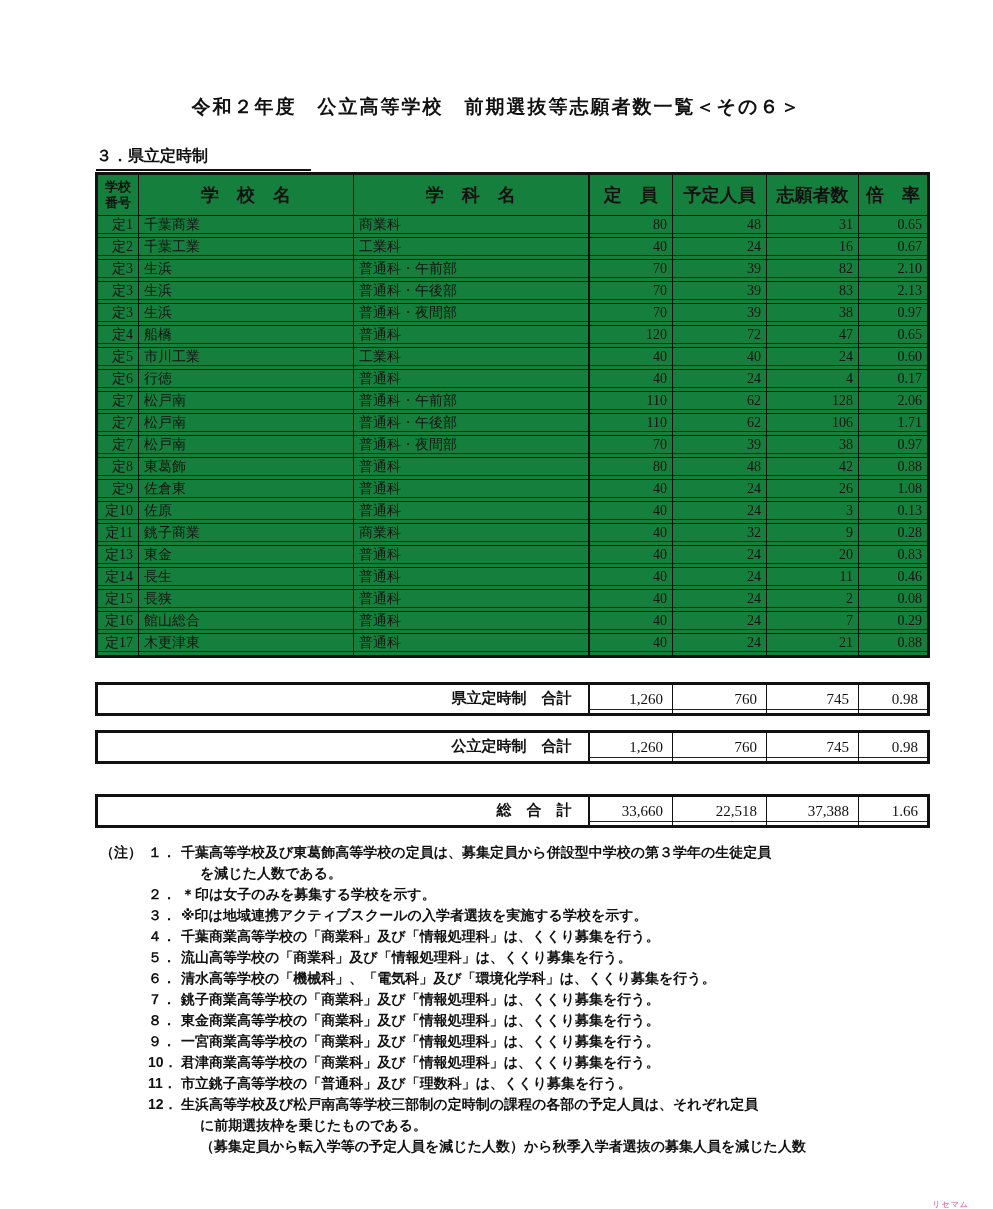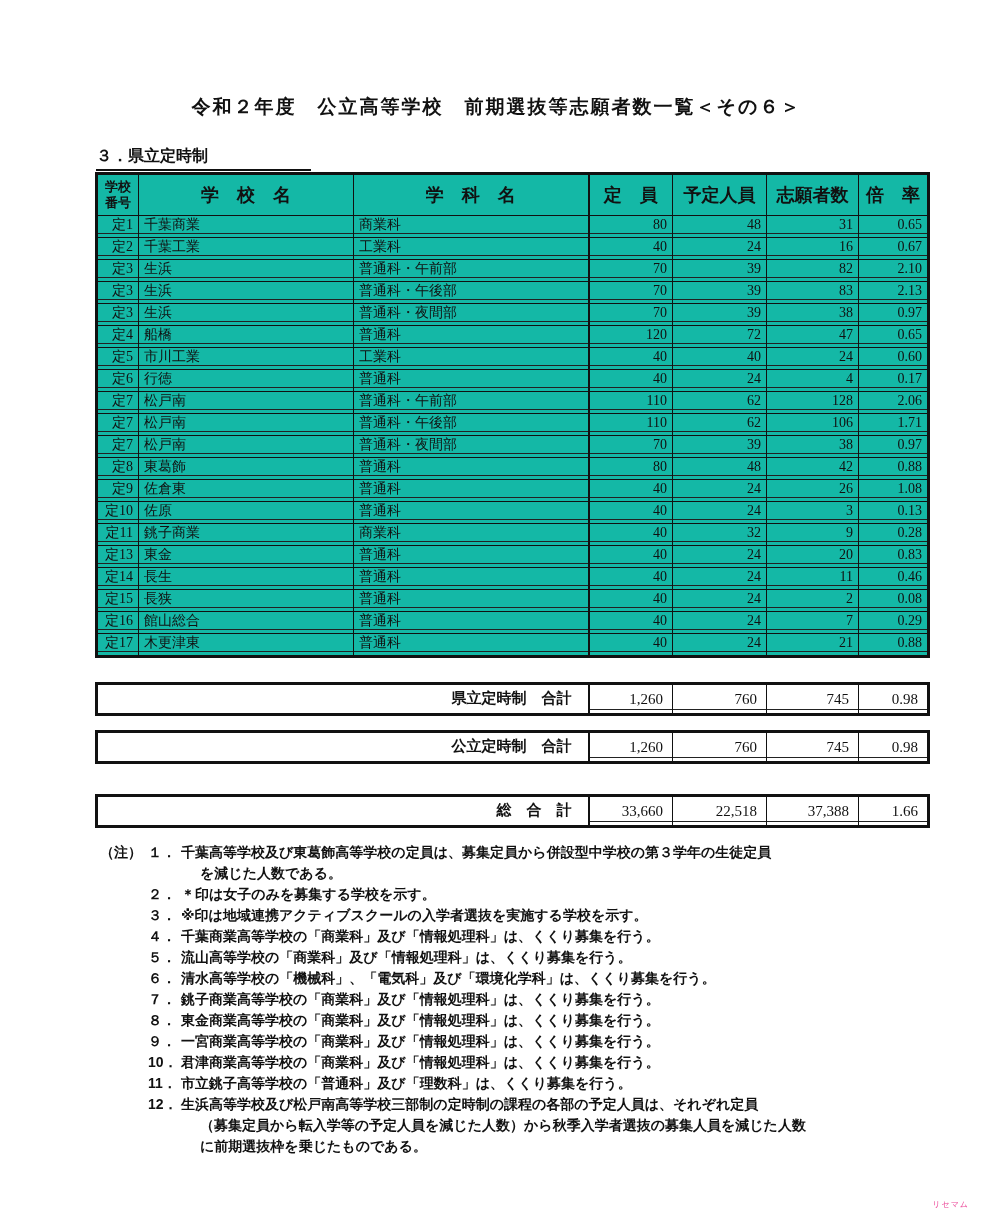--- a/index.html
+++ b/index.html
@@ -13,21 +13,21 @@
     font-size:19px; font-weight:bold; letter-spacing:2px;
   }
   .section-wrap { margin:26px 0 0 96px; height:24px; }
   .section-label {
     display:inline-block; font-size:16px; font-weight:bold;
     border-bottom:2px solid #111; width:215px; padding-bottom:2px;
   }
   
   table.roster {
     border-collapse:collapse; table-layout:fixed;
-    margin:2px 0 0 95px; border:3px solid #111; background:#14b8a6;
+    margin:2px 0 0 95px; border:3px solid #111; background:#15803d;
   }
   table.roster th {
     border:1px solid #111; font-size:18px; font-weight:bold;
     height:40px; text-align:center; vertical-align:middle; padding:0;
     font-family:"Liberation Sans","DejaVu Sans",sans-serif;
   }
   table.roster th.h-no { font-size:13px; line-height:1.2; }
   table.roster td {
     border-right:1px solid #111; border-bottom:1px solid #111;
     padding:0 0 3px 0; font-size:14px;
@@ -762,22 +762,22 @@
     <span class="note-num">11．</span>
     <div class="note-lines">
           <div>市立銚子高等学校の「普通科」及び「理数科」は、くくり募集を行う。</div>
         </div>
   </div>
 
   <div class="note-item">
     <span class="note-num">12．</span>
     <div class="note-lines">
           <div>生浜高等学校及び松戸南高等学校三部制の定時制の課程の各部の予定人員は、それぞれ定員</div>
+          <div class="cont">に前期選抜枠を乗じたものである。</div>
           <div class="cont">（募集定員から転入学等の予定人員を減じた人数）から秋季入学者選抜の募集人員を減じた人数</div>
-          <div class="cont">に前期選抜枠を乗じたものである。</div>
         </div>
   </div>
 </div>
 </div>
 
 <div class="watermark" style="color: #ec4899;">
   <span class="ruby">リセマム</span>
 </div>
 
 </body></html>

